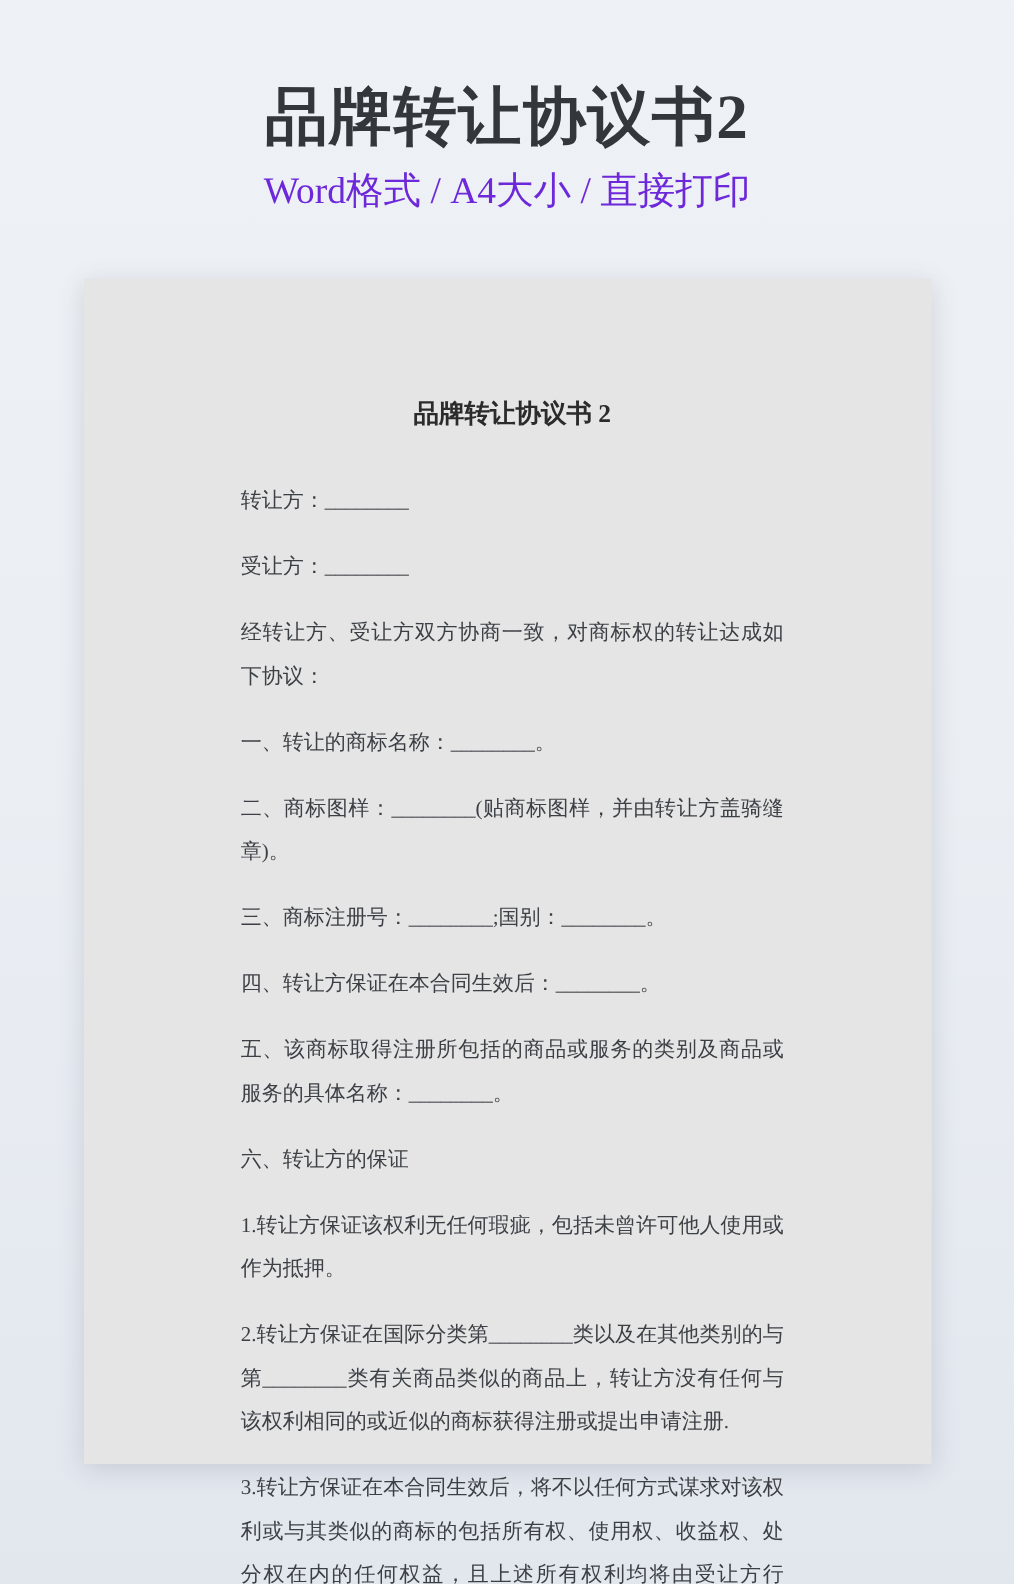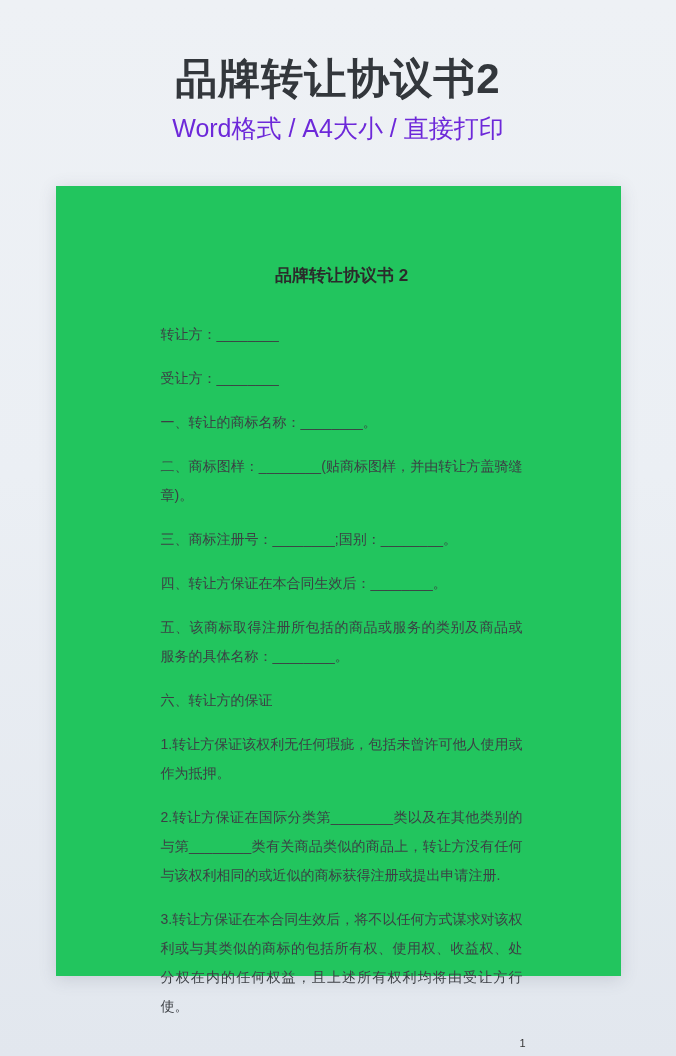--- a/index.html
+++ b/index.html
@@ -9,20 +9,21 @@
     height: 1056px;
     overflow: hidden;
     font-family: "Liberation Sans", "DejaVu Sans", sans-serif;
   }
   body {
     background: linear-gradient(180deg, #eef1f5 0%, #ebeff4 45%, #e2e7ee 100%);
   }
   .stage {
     width: 676px;
     height: 1056px;
+    font-family: Liberation Serif, serif;
   }
   .site-header {
     text-align: center;
     padding-top: 56px;
   }
   .site-title {
     margin: 0;
     font-size: 42px;
     line-height: 46px;
     font-weight: bold;
@@ -33,21 +34,21 @@
     margin-top: 12px;
     font-size: 25px;
     line-height: 28px;
     color: #6d28d9;
   }
   .page {
     box-sizing: border-box;
     width: 565px;
     height: 790px;
     margin: 44px auto 0 auto;
-    background: #22c55e;
+    background: #e5e5e5;
     box-shadow: 0 3px 16px rgba(70, 80, 100, 0.18);
     padding: 75px 83px 0 90px;
   }
   .doc-title {
     margin: 0 0 30px 0;
     text-align: center;
     font-size: 17px;
     line-height: 29px;
     font-weight: bold;
     color: #2b2b2b;
@@ -79,20 +80,21 @@
     <div class="site-subtitle">Word格式 / A4大小 / 直接打印</div>
   </header>
 
   <section class="page">
     <h2 class="doc-title">品牌转让协议书 2</h2>
 
     <div class="doc-body">
 
     <p class="para">转让方：________</p>
         <p class="para">受让方：________</p>
+        <p class="para">经转让方、受让方双方协商一致，对商标权的转让达成如下协议：</p>
         <p class="para">一、转让的商标名称：________。</p>
         <p class="para">二、商标图样：________(贴商标图样，并由转让方盖骑缝章)。</p>
         <p class="para">三、商标注册号：________;国别：________。</p>
         <p class="para">四、转让方保证在本合同生效后：________。</p>
         <p class="para">五、该商标取得注册所包括的商品或服务的类别及商品或服务的具体名称：________。</p>
         <p class="para">六、转让方的保证</p>
         <p class="para">1.转让方保证该权利无任何瑕疵，包括未曾许可他人使用或作为抵押。</p>
         <p class="para">2.转让方保证在国际分类第________类以及在其他类别的与第________类有关商品类似的商品上，转让方没有任何与该权利相同的或近似的商标获得注册或提出申请注册.</p>
         <p class="para">3.转让方保证在本合同生效后，将不以任何方式谋求对该权利或与其类似的商标的包括所有权、使用权、收益权、处分权在内的任何权益，且上述所有权利均将由受让方行使。</p>
       </div>

